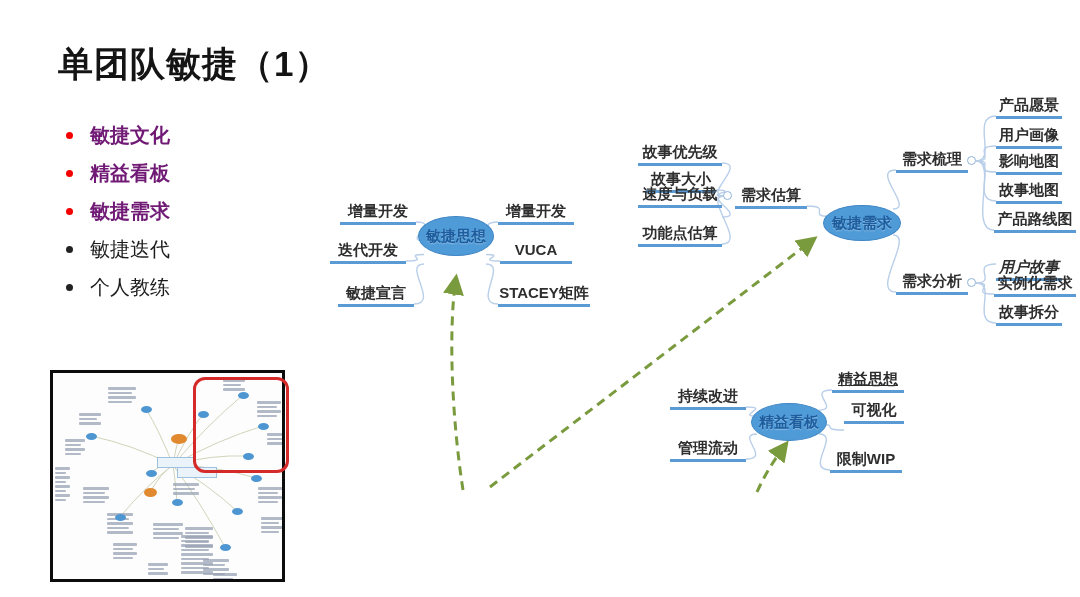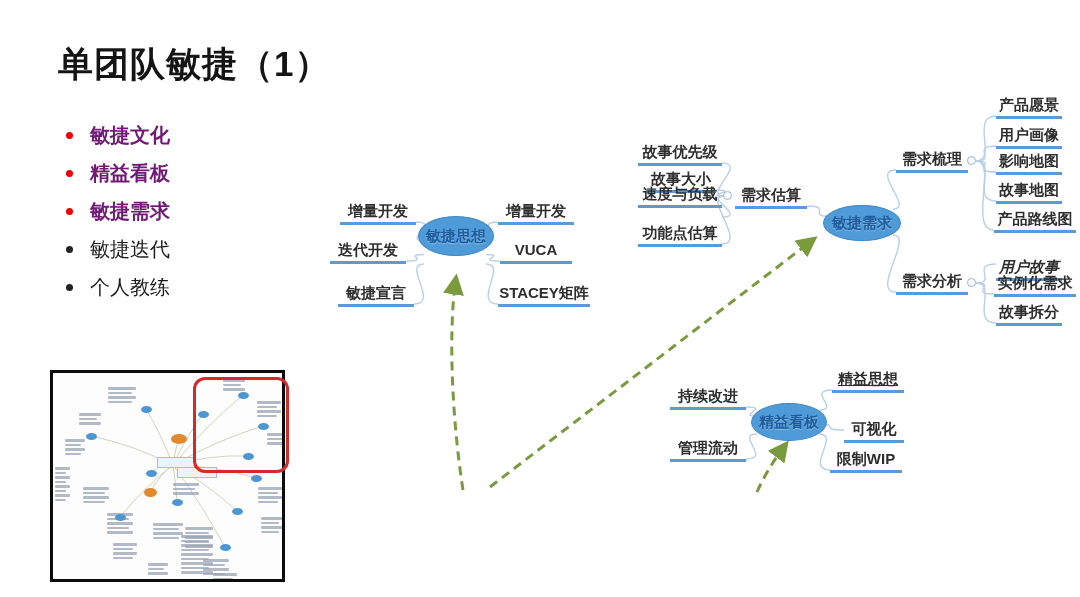--- a/index.html
+++ b/index.html
@@ -139,21 +139,21 @@
       <div class="topic" style="left: 994px; top: 211px; width: 82px;">产品路线图</div>
       <div class="topic" style="left: 896px; top: 273px; width: 72px;">需求分析</div>
       <div class="branch-circle" style="left: 967px; top: 278px;"></div>
       <div class="topic" style="left: 996px; top: 259px; width: 66px; font-style: italic;">用户故事</div>
       <div class="topic" style="left: 994px; top: 275px; width: 82px;">实例化需求</div>
       <div class="topic" style="left: 996px; top: 304px; width: 66px;">故事拆分</div>
       <div class="center-topic" style="left: 751px; top: 403px; width: 74px; height: 36px;">精益看板</div>
       <div class="topic" style="left: 670px; top: 388px; width: 76px;">持续改进</div>
       <div class="topic" style="left: 670px; top: 440px; width: 76px;">管理流动</div>
       <div class="topic" style="left: 832px; top: 371px; width: 72px; text-decoration: underline;">精益思想</div>
-      <div class="topic" style="left: 844px; top: 421px; width: 60px;">可视化</div>
+      <div class="topic" style="left: 844px; top: 402px; width: 60px;">可视化</div>
       <div class="topic" style="left: 830px; top: 451px; width: 72px;">限制WIP</div>
     </div>
 
   <div id="thumb">
     <div id="thumb-inner">
       <svg id="thumb-svg" width="229" height="206" style="position:absolute;left:0;top:0;">
           <path d="M 120 92 Q 106.5 58 93 36" fill="none" stroke="#cfd5ba" stroke-width="1"></path>
           <path d="M 120 92 Q 155 51 190 22" fill="none" stroke="#cfd5ba" stroke-width="1"></path>
           <path d="M 120 92 Q 135 60.5 150 41" fill="none" stroke="#cfd5ba" stroke-width="1"></path>
           <path d="M 120 92 Q 157.5 81.5 195 83" fill="none" stroke="#cfd5ba" stroke-width="1"></path>

